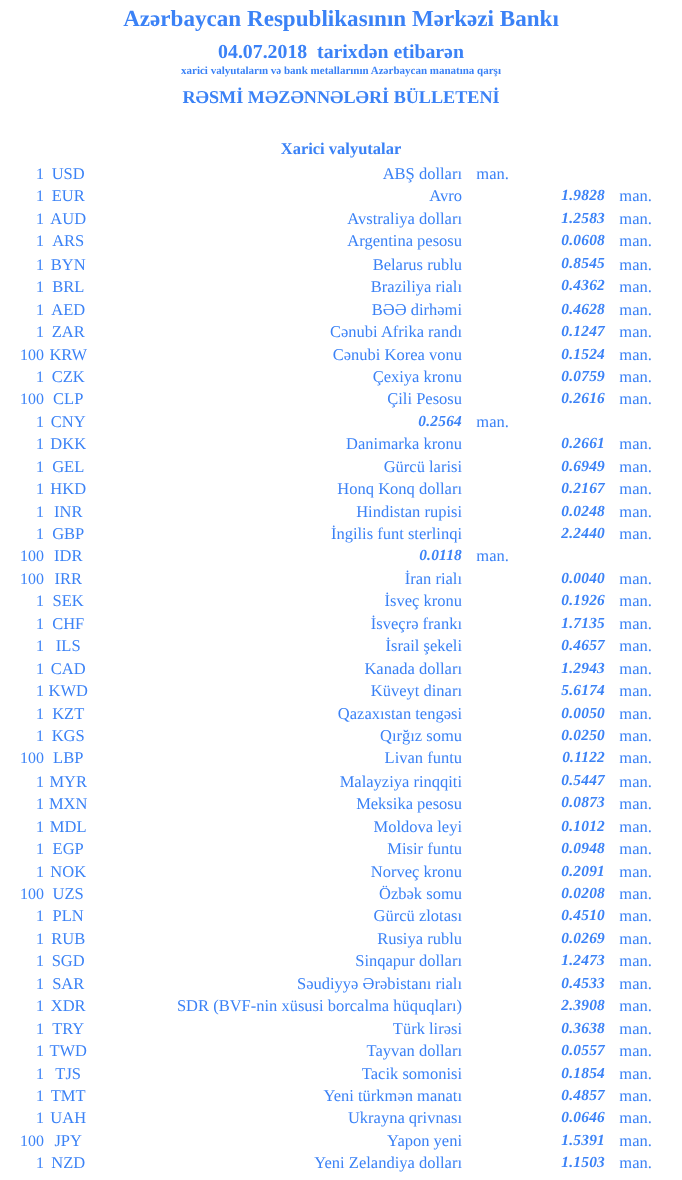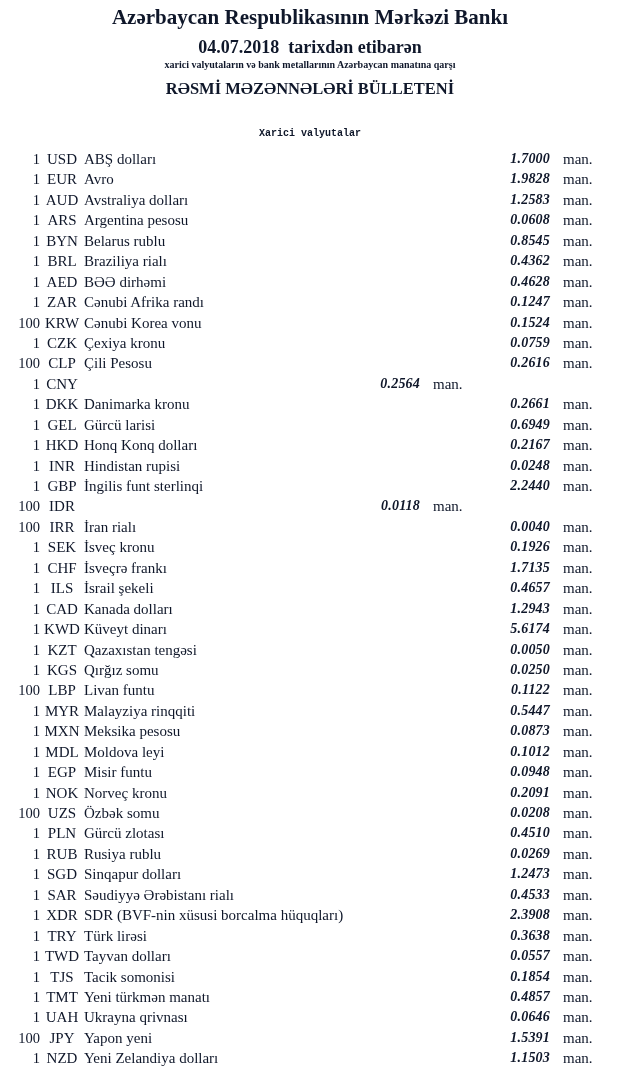--- a/index.html
+++ b/index.html
@@ -5,55 +5,55 @@
   html, body {
     margin: 0;
     padding: 0;
     background: #ffffff;
   }
   .page {
     position: relative;
     width: 620px;
     height: 1073px;
     background: #ffffff;
-    color: #0f172a;
+    color: #3b82f6;
     font-family: "Liberation Serif", serif;
     overflow: hidden;
   }
   .hdr {
     position: absolute;
     left: 0;
     width: 620px;
     text-align: center;
     font-weight: bold;
     white-space: pre-wrap;
     line-height: 1.15;
   }
   .hdr.title    { top: 5px;   font-size: 21px; }
   .hdr.date     { top: 37px;  font-size: 18px; }
   .hdr.subject  { top: 59px;  font-size: 10px; }
   .hdr.bulletin { top: 80px;  font-size: 16.5px; }
-  .hdr.section  { top: 128px; font-size: 10px; font-family: Liberation Mono, monospace; }
+  .hdr.section  { top: 128px; font-size: 15px; }
   .rows {
     position: absolute;
     top: 149px;
     left: 0;
     width: 620px;
   }
   .row {
     display: grid;
     grid-template-columns: 40px 44px 336px 130px 70px;
     height: 20.45px;
     line-height: 20.45px;
     font-size: 15px;
   }
   .cell { overflow: visible; white-space: nowrap; }
   .cell.qty  { text-align: right; font-size: 14.5px; }
   .cell.code { text-align: center; }
-  .cell.name { text-align: left; }
+  .cell.name { text-align: right; }
   .cell.rate {
     text-align: right;
     font-weight: bold;
     font-style: italic;
     font-size: 14px;
     letter-spacing: 0.2px;
   }
   .cell.unit { text-align: left; padding-left: 13px; }
 </style>
 </head>
@@ -63,21 +63,20 @@
   <div class="hdr title">Azərbaycan Respublikasının Mərkəzi Bankı</div>
   <div class="hdr date">04.07.2018  tarixdən etibarən</div>
   <div class="hdr subject">xarici valyutaların və bank metallarının Azərbaycan manatına qarşı</div>
   <div class="hdr bulletin">RƏSMİ MƏZƏNNƏLƏRİ BÜLLETENİ</div>
   <div class="hdr section">Xarici valyutalar</div>
   <div class="rows" id="rows">
       <div class="row">
         <span class="cell qty">1</span>
         <span class="cell code">USD</span>
         <span class="cell name">ABŞ dolları</span>
-        <span class="cell rate">1.7000</span>
         <span class="cell unit">man.</span>
       </div>
       <div class="row">
         <span class="cell qty">1</span>
         <span class="cell code">EUR</span>
         <span class="cell name">Avro</span>
         <span class="cell rate">1.9828</span>
         <span class="cell unit">man.</span>
       </div>
       <div class="row">

